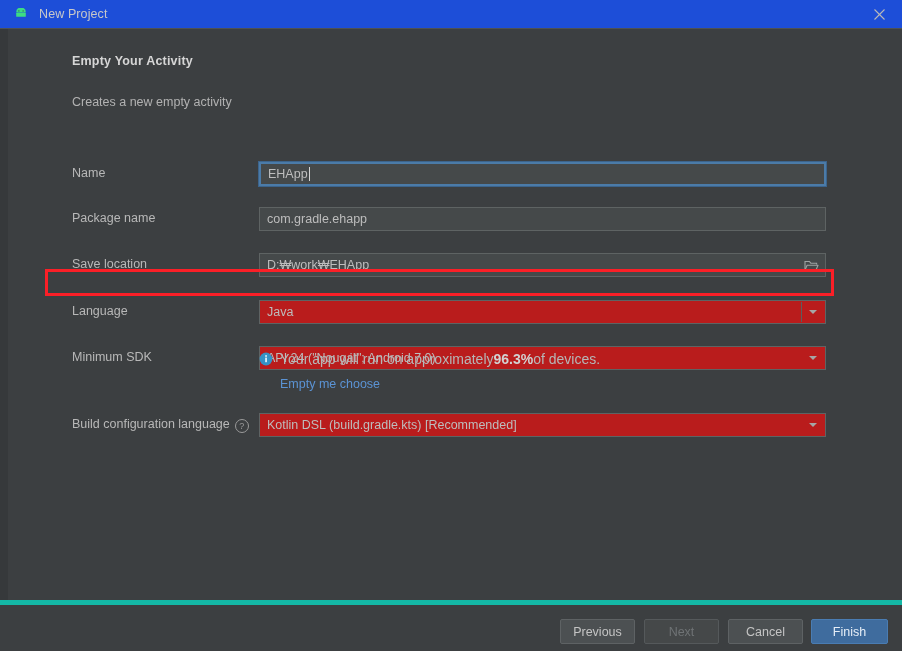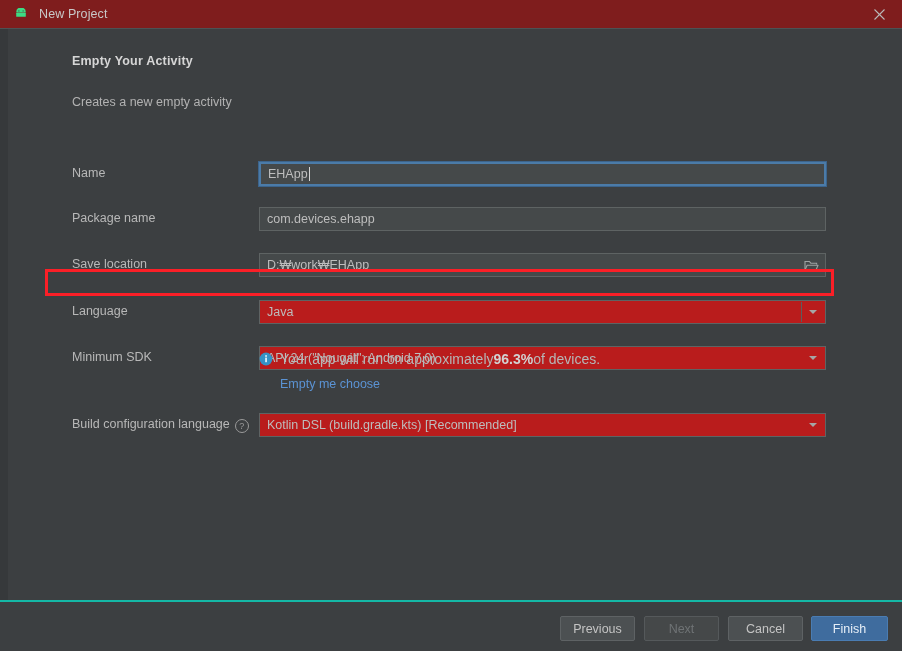--- a/index.html
+++ b/index.html
@@ -17,21 +17,21 @@
     overflow: hidden;
     position: relative;
     -webkit-font-smoothing: antialiased;
   }
 
   
   .titlebar {
     position: absolute;
     left: 0; top: 0;
     width: 902px; height: 29px;
-    background: #7f1d1d;
+    background: #1d4ed8;
     border-bottom: 1px solid #4e5254;
     box-sizing: border-box;
     padding-left: 24px;
   }
   .titlebar-icon {
     position: absolute;
     left: 13px; top: 8px;
     width: 16px; height: 14px;
   }
   .titlebar-title {
@@ -234,21 +234,21 @@
     vertical-align: -1px;
     cursor: pointer;
   }
 
   
   .bottombar {
     position: absolute;
     left: 0; top: 600px;
     width: 902px; height: 51px;
     background: #3c3f41;
-    border-top: 2px solid #14b8a6;
+    border-top: 5px solid #14b8a6;
     box-sizing: border-box;
   }
   .btn {
     position: absolute;
     top: 14px;
     height: 25px;
     box-sizing: border-box;
     background: #4c5052;
     border: 1px solid #5e6264;
     border-radius: 2px;
@@ -311,21 +311,21 @@
     <span class="row-label">Name</span>
     <div class="field focused">
       <span class="field-text">EHApp</span>
         <span class="caret"></span>
     </div>
   </div>
 
   <div class="row" style="top:178px; width:894px;">
     <span class="row-label">Package name</span>
     <div class="field">
-      <span class="field-text">com.devices.ehapp</span>
+      <span class="field-text">com.gradle.ehapp</span>
     </div>
   </div>
 
   <div class="row" style="top:224px; width:894px;">
     <span class="row-label">Save location</span>
     <div class="field">
       <span class="field-text">D:₩work₩EHApp</span>
       <span class="browse-btn">
         <svg width="15" height="13" viewBox="0 0 15 13">
           <path d="M1 11 L1 2.5 L5.4 2.5 L6.8 4.2 L12.6 4.2 L12.6 5.4" fill="none" stroke="#9fa3a3" stroke-width="1.1"></path>

